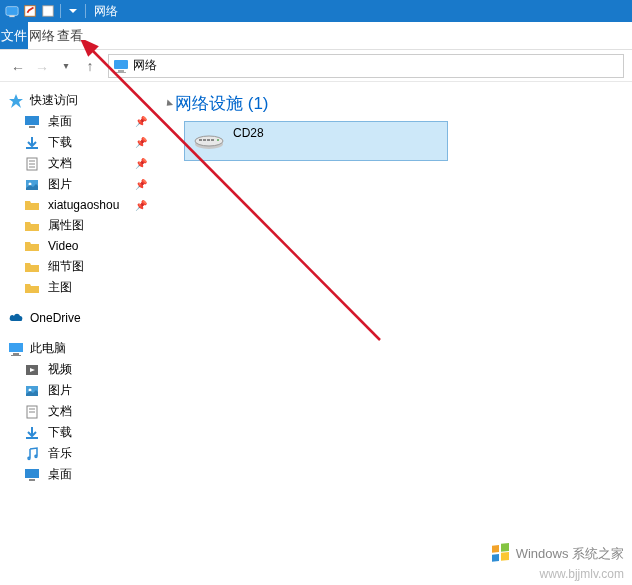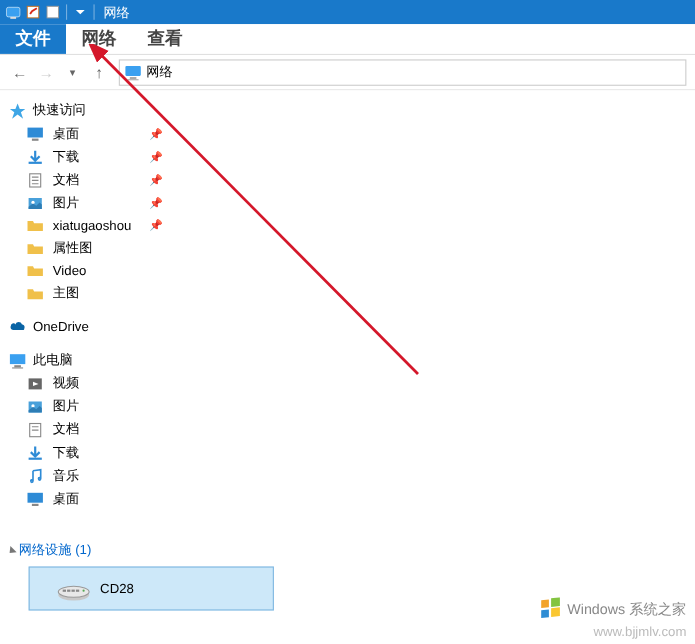--- a/index.html
+++ b/index.html
@@ -5,43 +5,43 @@
     * { margin: 0; padding: 0; box-sizing: border-box; font-family: "Microsoft YaHei", "Segoe UI", sans-serif; }
     body { width: 632px; height: 585px; background: #fff; overflow: hidden; position: relative; }
     
     .title-bar { height: 22px; background: #1979ca; display: flex; align-items: center; padding: 0 4px; gap: 2px; }
     .title-bar .qat-icon { width: 16px; height: 16px; display: flex; align-items: center; justify-content: center; }
     .title-bar .sep { width: 1px; height: 14px; background: rgba(255,255,255,0.4); margin: 0 2px; }
     .title-bar .title-text { color: #fff; font-size: 12px; margin-left: 4px; }
     .dropdown-tri { width: 0; height: 0; border-left: 4px solid transparent; border-right: 4px solid transparent; border-top: 4px solid #fff; }
     
     .ribbon-tabs { height: 28px; background: #fff; display: flex; align-items: stretch; border-bottom: 1px solid #e0e0e0; }
-    .ribbon-tab { padding: 0 14px; display: flex; align-items: center; font-size: 16px; cursor: pointer; font-weight: bold; }
+    .ribbon-tab { padding: 0 1px; display: flex; align-items: center; font-size: 13px; cursor: pointer; }
     .ribbon-tab.file { background: #1979ca; color: #fff; }
     .ribbon-tab.normal { color: #444; }
     
     .nav-bar { height: 32px; display: flex; align-items: center; padding: 0 8px; gap: 4px; border-bottom: 1px solid #e8e8e8; }
     .nav-arrow { width: 20px; height: 20px; display: flex; align-items: center; justify-content: center; color: #666; font-size: 14px; }
     .nav-arrow.disabled { color: #ccc; }
     .addr-box { flex: 1; height: 24px; border: 1px solid #ccc; display: flex; align-items: center; padding: 0 4px; gap: 4px; font-size: 12px; margin-left: 4px; }
     .addr-icon { width: 16px; height: 16px; }
     
-    .body-area { display: flex; height: calc(585px - 22px - 28px - 32px); flex-direction: column; }
+    .body-area { display: flex; height: calc(585px - 22px - 28px - 32px); }
     
     .sidebar { width: 158px; padding: 8px 0; overflow-y: auto; font-size: 12px; }
     .side-group { margin-bottom: 10px; }
     .side-head { display: flex; align-items: center; padding: 2px 8px; gap: 6px; }
     .side-item { display: flex; align-items: center; padding: 2px 8px 2px 24px; gap: 8px; position: relative; }
     .side-icon { width: 16px; height: 16px; flex-shrink: 0; }
     .pin { position: absolute; right: 10px; color: #888; font-size: 10px; }
     
     .content { flex: 1; padding: 10px 8px; position: relative; }
-    .group-header { display: flex; align-items: center; gap: 4px; color: #0066cc; font-size: 12px; margin-bottom: 6px; }
+    .group-header { display: flex; align-items: center; gap: 4px; color: #0066cc; font-size: 17px; margin-bottom: 6px; }
     .group-header .tri { width: 0; height: 0; border-top: 4px solid transparent; border-bottom: 4px solid transparent; border-right: 5px solid #777; transform: rotate(-45deg); }
-    .device-item { display: flex; align-items: center; width: 223px; height: 40px; background: #cde8f9; border: 1px solid #7fb7e0; padding: 4px 24px; gap: 8px; margin-left: 18px; }
+    .device-item { display: flex; align-items: flex-start; width: 264px; height: 40px; background: #cde8f9; border: 1px solid #7fb7e0; padding: 4px 8px; gap: 8px; margin-left: 18px; }
     .device-icon { width: 32px; height: 24px; }
     .device-label { font-size: 12px; }
     
     .watermark { position: absolute; bottom: 4px; right: 8px; font-size: 12px; color: #bbb; z-index: 5; }
     .watermark2 { position: absolute; bottom: 20px; right: 8px; font-size: 13px; color: #888; z-index: 5; display: flex; align-items: center; gap: 4px;}
     
     .annotation-arrow { position: absolute; top: 40px; left: 80px; width: 320px; height: 320px; pointer-events: none; z-index: 10; }
   </style>
 </head>
 <body>
@@ -155,20 +155,26 @@
       <div class="side-item">
         <svg class="side-icon" viewBox="0 0 16 16">
             <path d="M1 4 L6 4 L7 6 L15 6 L15 13 L1 13 Z" fill="#f0c04a"></path>
           </svg>
         <span>Video</span>
       </div>
       <div class="side-item">
         <svg class="side-icon" viewBox="0 0 16 16">
             <path d="M1 4 L6 4 L7 6 L15 6 L15 13 L1 13 Z" fill="#f0c04a"></path>
           </svg>
+        <span>细节图</span>
+      </div>
+      <div class="side-item">
+        <svg class="side-icon" viewBox="0 0 16 16">
+            <path d="M1 4 L6 4 L7 6 L15 6 L15 13 L1 13 Z" fill="#f0c04a"></path>
+          </svg>
         <span>主图</span>
       </div>
     </div>
 
     <div class="side-group">
       <div class="side-head">
         <svg class="side-icon" viewBox="0 0 16 16">
             <path d="M4 11 C2 11 1 9 2 7 C2 5 5 4 6 6 C7 3 11 3 12 6 C14 6 15 8 14 10 C14 11 13 11 12 11 Z" fill="#0a64a5"></path>
           </svg>
         <span>OneDrive</span>

